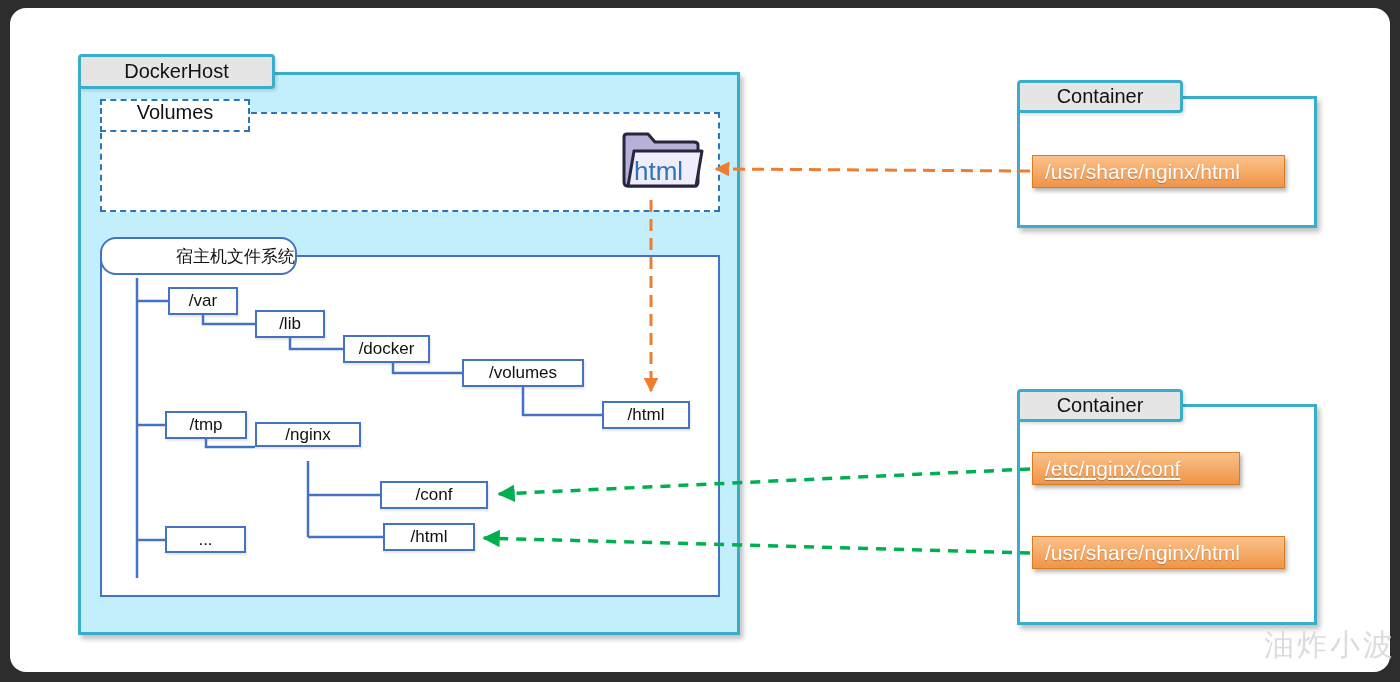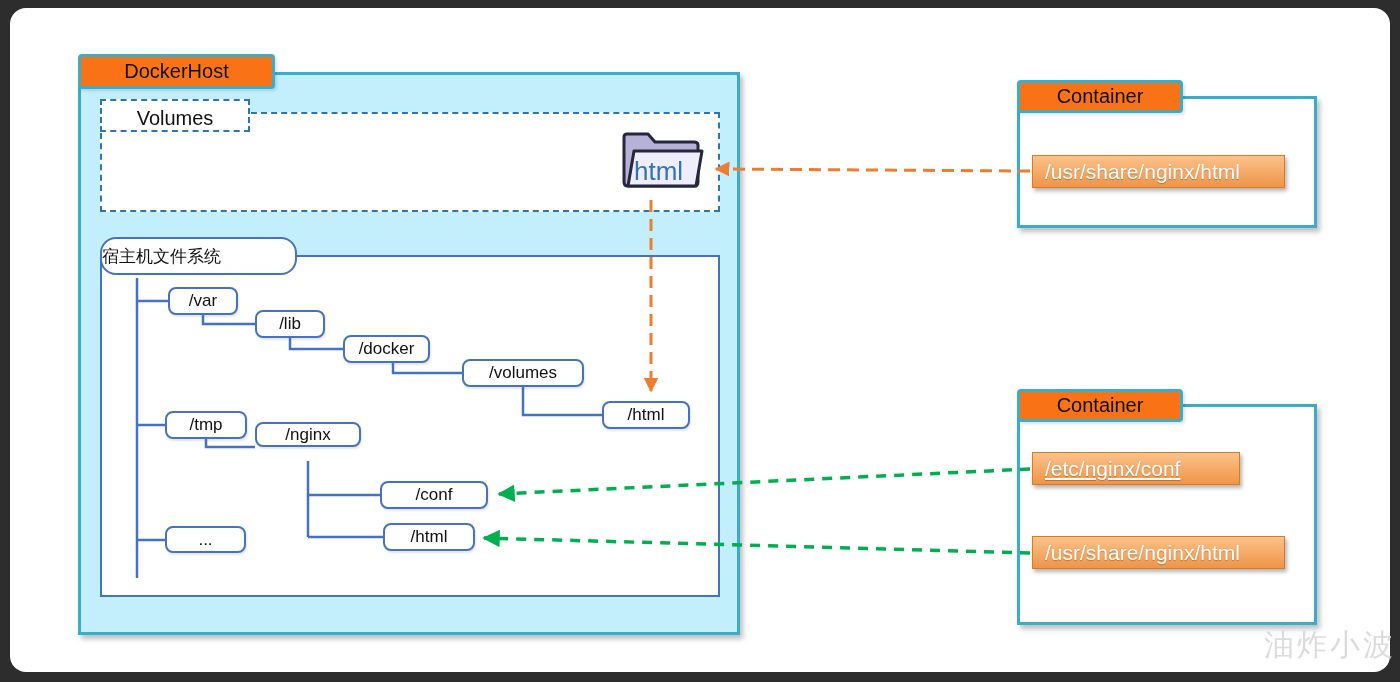--- a/index.html
+++ b/index.html
@@ -1,25 +1,25 @@
 <!DOCTYPE html>
 <html><head>
 <meta charset="utf-8">
 <style>
   html,body{margin:0;padding:0;background:#2d2d2d;}
   .canvas{position:relative;width:1400px;height:682px;background:#2d2d2d;font-family:"Liberation Sans",sans-serif;overflow:hidden;}
   .card{position:absolute;left:10px;top:8px;width:1380px;height:664px;background:#ffffff;border-radius:16px;}
   .abs{position:absolute;box-sizing:border-box;}
   .host-area{background:#c3eefb;border:3px solid #3aadcb;box-shadow:3px 4px 5px rgba(0,0,0,0.25);}
-  .teal-label{background:#f97316;border:3px solid #3aadcb;border-radius:4px;display:flex;align-items:center;justify-content:center;font-size:20px;color:#111;box-shadow:2px 2px 3px rgba(0,0,0,0.12);}
+  .teal-label{background:#e5e5e5;border:3px solid #3aadcb;border-radius:4px;display:flex;align-items:center;justify-content:center;font-size:20px;color:#111;box-shadow:2px 2px 3px rgba(0,0,0,0.12);}
   .dashed-box{background:#fff;border:2px dashed #2e75b6;}
-  .dashed-label{display:flex;align-items:flex-end;justify-content:center;font-size:20px;color:#111;}
+  .dashed-label{display:flex;align-items:flex-start;justify-content:center;font-size:20px;color:#111;}
   .fs-area{background:#fff;border:2.5px solid #4472c4;}
-  .fs-label{background:#fff;border:2.5px solid #4472c4;border-radius:16px;display:flex;align-items:center;justify-content:flex-start;font-size:17px;color:#111;}
-  .node{background:#fff;border:2.5px solid #4472c4;border-radius:8px;display:flex;align-items:center;justify-content:center;font-size:17px;color:#111;box-shadow:1px 2px 2px rgba(0,0,0,0.10);}
+  .fs-label{background:#fff;border:2.5px solid #4472c4;border-radius:16px;display:flex;align-items:center;justify-content:flex-end;font-size:17px;color:#111;}
+  .node{background:#fff;border:2.5px solid #4472c4;border-radius:0;display:flex;align-items:center;justify-content:center;font-size:17px;color:#111;box-shadow:1px 2px 2px rgba(0,0,0,0.10);}
   .cont-area{background:#fff;border:3px solid #3aadcb;box-shadow:3px 4px 5px rgba(0,0,0,0.25);}
   .orange-box{background:linear-gradient(180deg,#fbc28a 0%,#f09448 100%);border:1px solid #d97c1f;display:flex;align-items:center;font-size:21px;color:#ffffff;padding-left:12px;box-shadow:2px 3px 4px rgba(0,0,0,0.3);text-shadow:0 1px 1px rgba(0,0,0,0.25);}
   .watermark{position:absolute;right:4px;bottom:16px;font-size:30px;color:rgba(214,214,214,0.85);letter-spacing:3px;margin-top:24px;}
   svg.overlay{position:absolute;left:0;top:0;pointer-events:none;}
   .folder-label{position:absolute;left:22px;top:32px;font-size:26px;color:#2e75b6;}
 </style>
 </head>
 <body>
 
 <div class="canvas">

